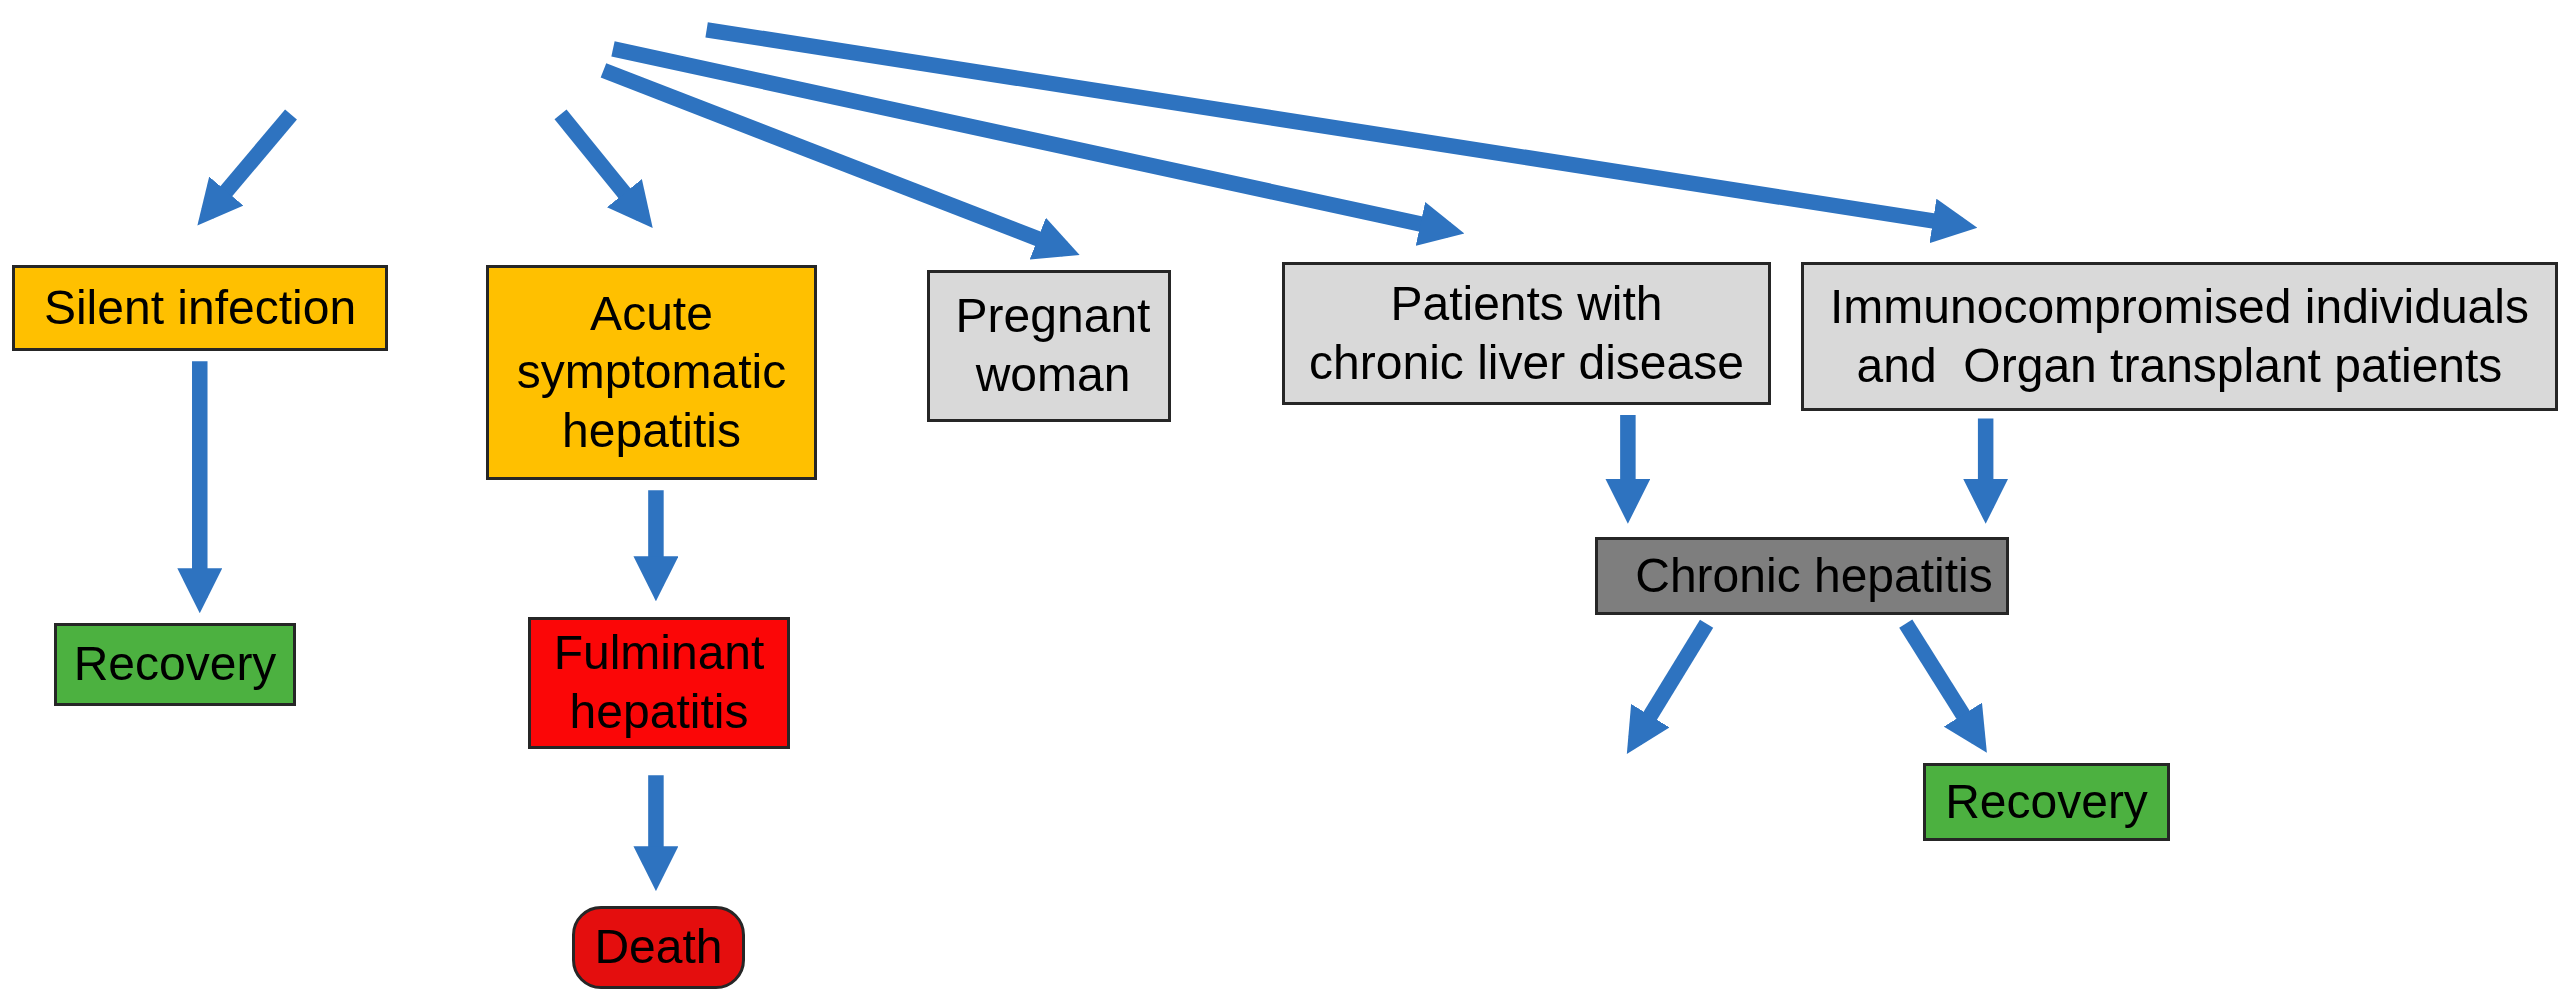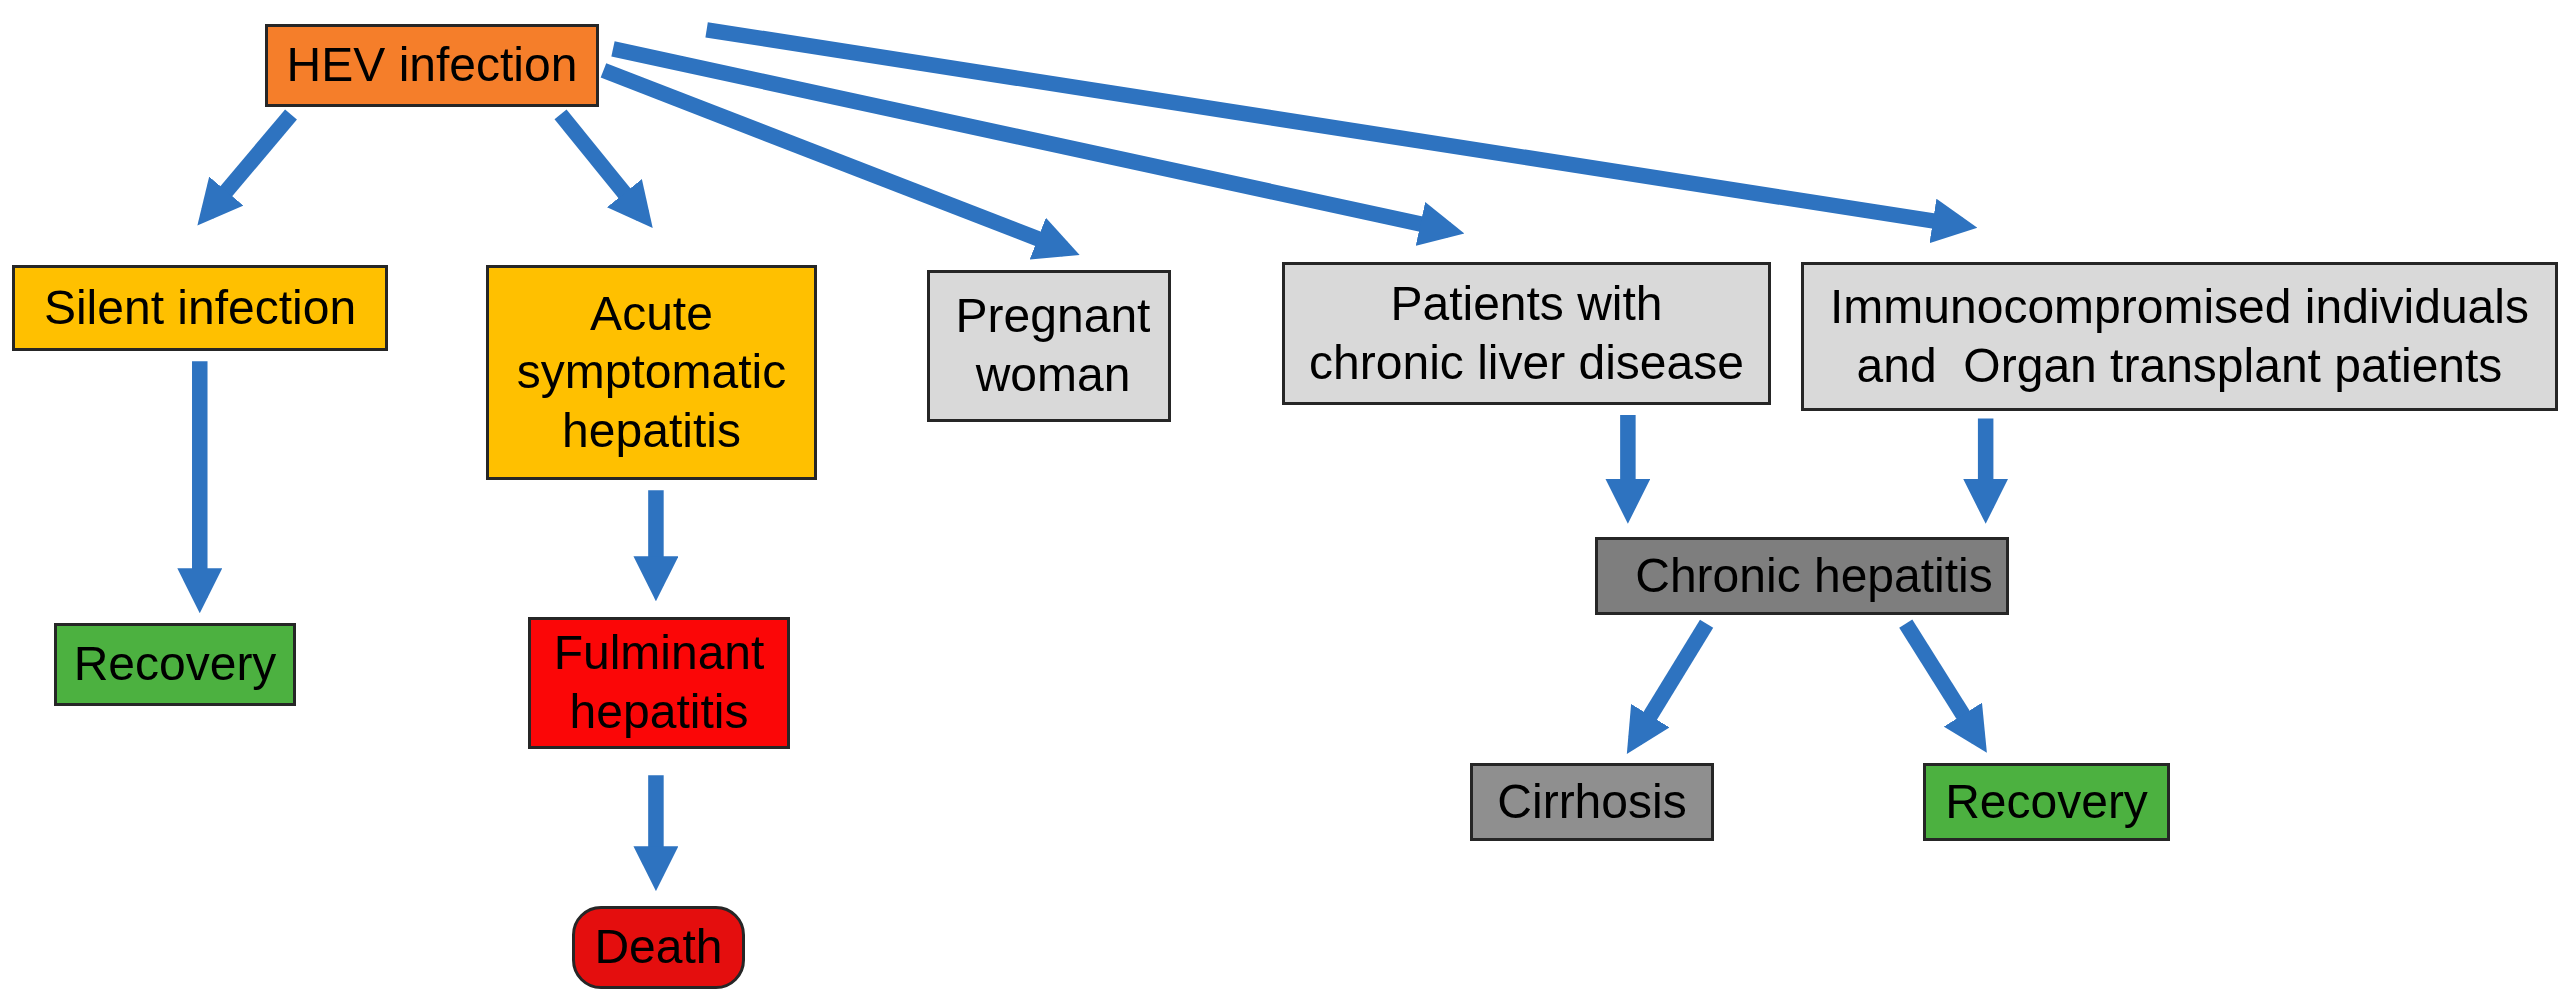--- a/index.html
+++ b/index.html
@@ -77,23 +77,20 @@
     <line x1="1185" y1="50" x2="3290" y2="378" marker-end="url(#arrowhead)" style="stroke: rgb(46, 115, 192);"></line>
     <line x1="335" y1="606" x2="335" y2="1002" marker-end="url(#arrowhead)" style="stroke: rgb(46, 115, 192);"></line>
     <line x1="1100" y1="822" x2="1100" y2="982" marker-end="url(#arrowhead)" style="stroke: rgb(46, 115, 192);"></line>
     <line x1="1100" y1="1300" x2="1100" y2="1468" marker-end="url(#arrowhead)" style="stroke: rgb(46, 115, 192);"></line>
     <line x1="2730" y1="696" x2="2730" y2="852" marker-end="url(#arrowhead)" style="stroke: rgb(46, 115, 192);"></line>
     <line x1="3330" y1="702" x2="3330" y2="852" marker-end="url(#arrowhead)" style="stroke: rgb(46, 115, 192);"></line>
     <line x1="2862" y1="1046" x2="2742" y2="1242" marker-end="url(#arrowhead)" style="stroke: rgb(46, 115, 192);"></line>
     <line x1="3196" y1="1046" x2="3318" y2="1240" marker-end="url(#arrowhead)" style="stroke: rgb(46, 115, 192);"></line>
   </svg>
 
-  <div class="node n-hev" style="background-color: rgb(245, 126, 42);">
-    <span class="label">HEV infection</span>
-  </div>
 
   <div class="node n-silent" style="background-color: rgb(255, 192, 0);">
     <span class="label">Silent infection</span>
   </div>
 
   <div class="node n-acute" style="background-color: rgb(255, 192, 0);">
     <span class="label">Acute
 symptomatic
 hepatitis</span>
   </div>
@@ -123,22 +120,19 @@
   </div>
 
   <div class="node n-death" style="background-color: rgb(228, 14, 14);">
     <span class="label">Death</span>
   </div>
 
   <div class="node n-chronic" style="background-color: rgb(126, 126, 126);">
     <span class="label">Chronic hepatitis</span>
   </div>
 
-  <div class="node n-cirrhosis" style="background-color: rgb(143, 143, 143);">
-    <span class="label">Cirrhosis</span>
-  </div>
 
   <div class="node n-recov-r" style="background-color: rgb(76, 177, 64);">
     <span class="label">Recovery</span>
   </div>
 
 </div>
 
 
 </body></html>

